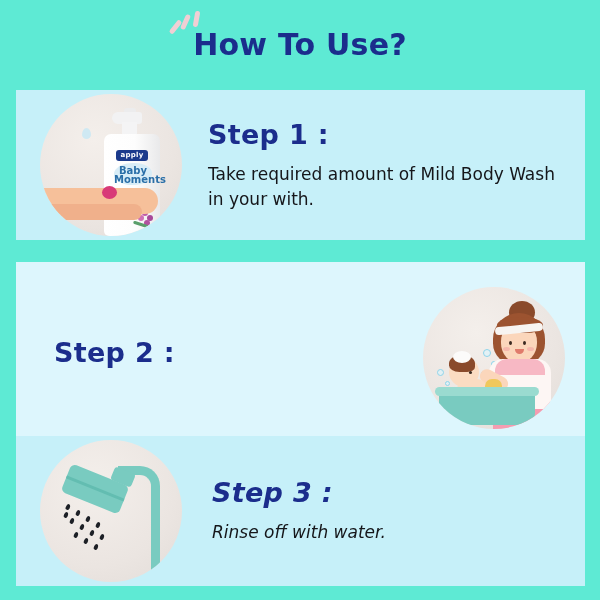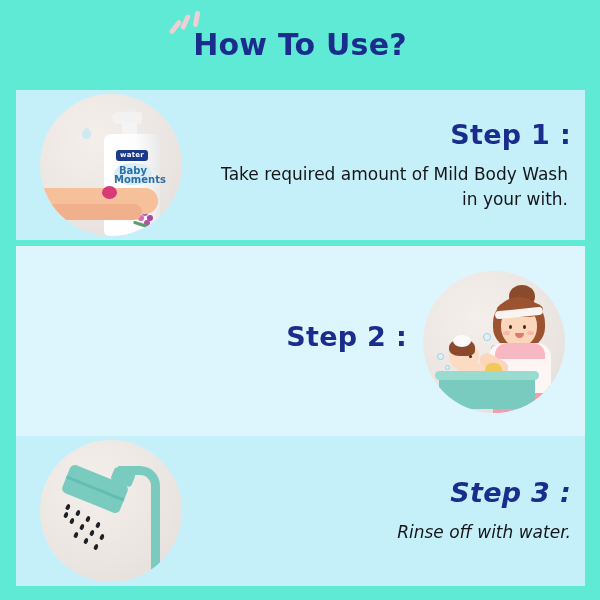--- a/index.html
+++ b/index.html
@@ -60,21 +60,21 @@
 
   
   .panel {
     position: absolute;
     left: 16px;
     width: 569px;
     display: flex;
     align-items: center;
   }
   .panel-1 { top: 90px;  height: 150px; background: #c6f0f9; }
-  .panel-2 { top: 246px; height: 192px; background: #ddf6fd; flex-direction: row-reverse; }
+  .panel-2 { top: 262px; height: 192px; background: #ddf6fd; flex-direction: row-reverse; }
   .panel-3 { top: 436px; height: 150px; background: #c6f0f9; }
 
   .art {
     width: 150px;
     height: 150px;
     flex: 0 0 150px;
     position: relative;
   }
   .panel-1 .art { margin-left: 18px; }
   .panel-2 .art { margin-right: 18px; }
@@ -86,21 +86,20 @@
     width: 142px; height: 142px;
     border-radius: 50%;
     background: radial-gradient(circle at 38% 32%, #f4efeb 0%, #ebe5e1 62%, #e2dcd8 100%);
     overflow: hidden;
   }
 
   .copy {
     flex: 1 1 auto;
     padding-left: 24px;
     padding-right: 14px;
-    text-align: right;
   }
   .panel-2 .copy { padding-left: 38px; padding-right: 10px; }
   .panel-3 .copy { padding-left: 28px; font-style: italic; }
 
   .step-label {
     font-size: 27px;
     font-weight: bold;
     color: #1b2d8c;
     font-family: "DejaVu Sans", sans-serif;
     letter-spacing: 0.3px;
@@ -341,21 +340,21 @@
 
   <div class="panel panel-1">
     <div class="art">
       <div class="circle">
         <div class="droplet"></div>
         <div class="bottle">
           <div class="pump-stem"></div>
           <div class="bottle-pump"></div>
           <div class="bottle-neck"></div>
           <div class="bottle-body"></div>
-          <div class="brand-badge">water</div>
+          <div class="brand-badge">apply</div>
           <div class="blob">
             <span>Baby Moments</span>
           </div>
           <div class="wash-line l1">Mild</div>
           <div class="wash-line l2">Body Wash</div>
           <div class="wash-line l3">with Neem</div>
           <div class="flower">
             <b></b>
               <b></b>
               <b></b>

